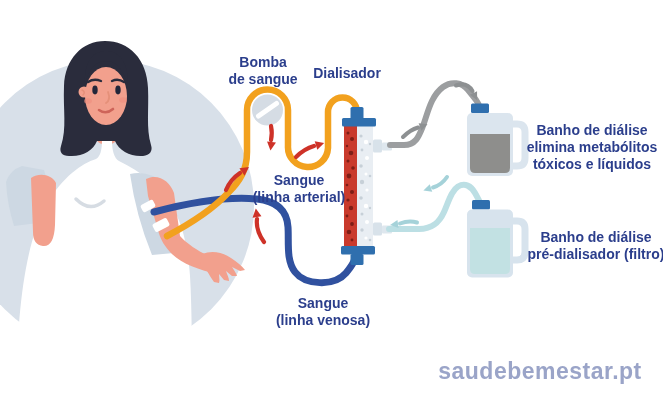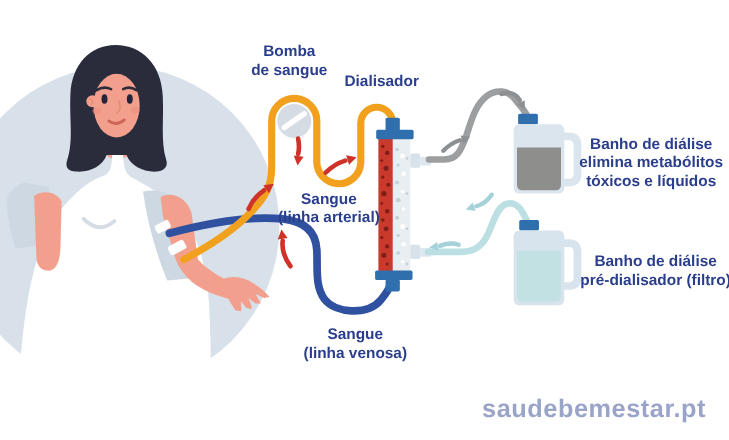--- a/index.html
+++ b/index.html
@@ -160,21 +160,21 @@
     <g stroke="#a5d2d9" fill="none" stroke-width="4" stroke-linecap="round">
       <path d="M 447 177 C 443 183 438 186 433 187.5"></path>
       <path d="M 417 222.5 C 411 220.5 405 221.5 400 223.5"></path>
       <g fill="#a5d2d9" stroke="none">
         <polygon points="0,-4 8,0 0,4" transform="translate(431,188) rotate(162)"></polygon>
         <polygon points="0,-4 8,0 0,4" transform="translate(398,224) rotate(172)"></polygon>
       </g>
     </g>
   </svg>
 
-  <div class="lbl" style="left:203px;top:38px;width:120px;">Bomba
+  <div class="lbl" style="left:203px;top:54px;width:120px;">Bomba
 de sangue</div>
 
   <div class="lbl" style="left:287px;top:65px;width:120px;text-align:center;">Dialisador</div>
 
   <div class="lbl" style="left:239px;top:172px;width:120px;">Sangue
 (linha arterial)</div>
 
   <div class="lbl" style="left:263px;top:295px;width:120px;">Sangue
 (linha venosa)</div>
 

